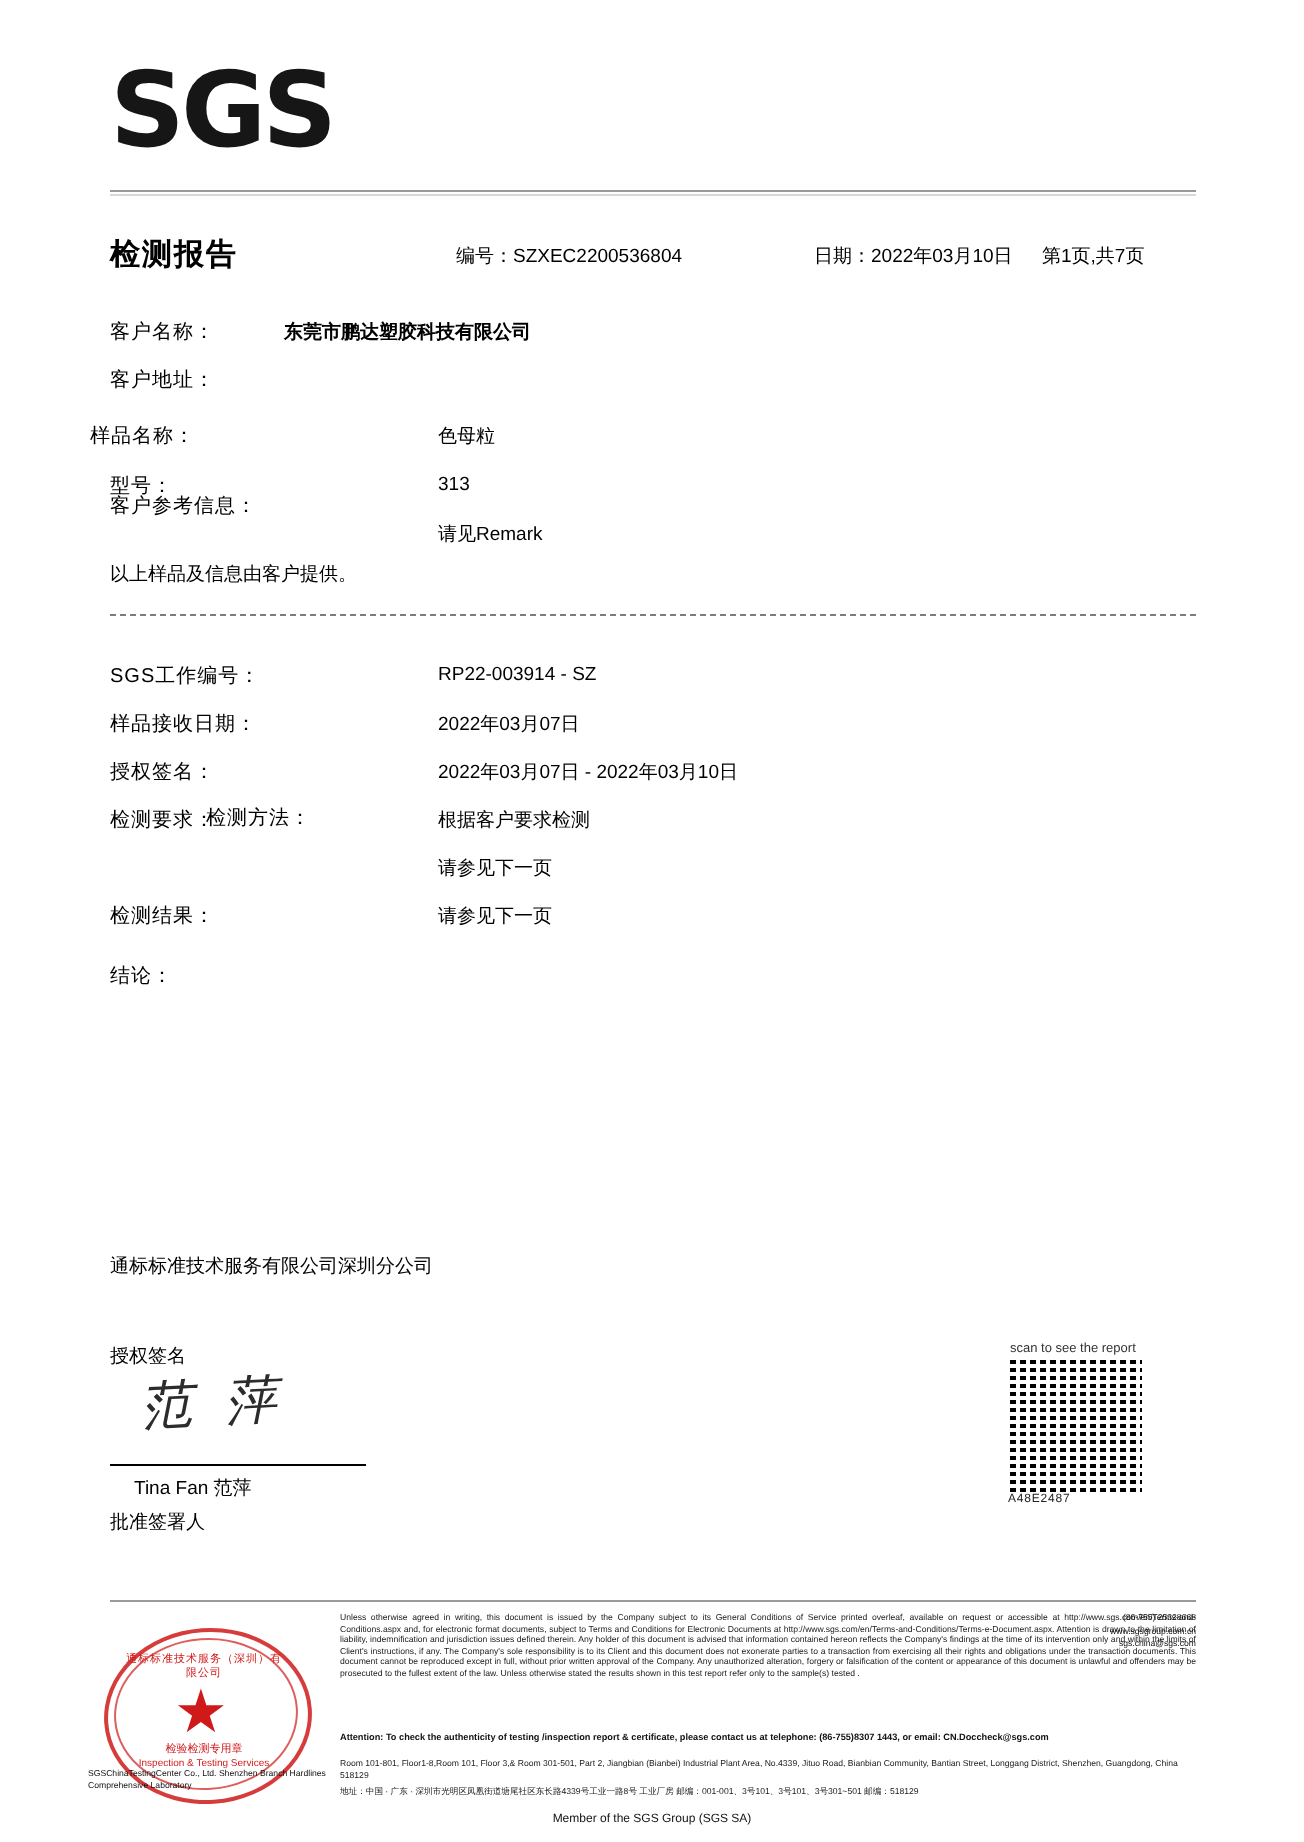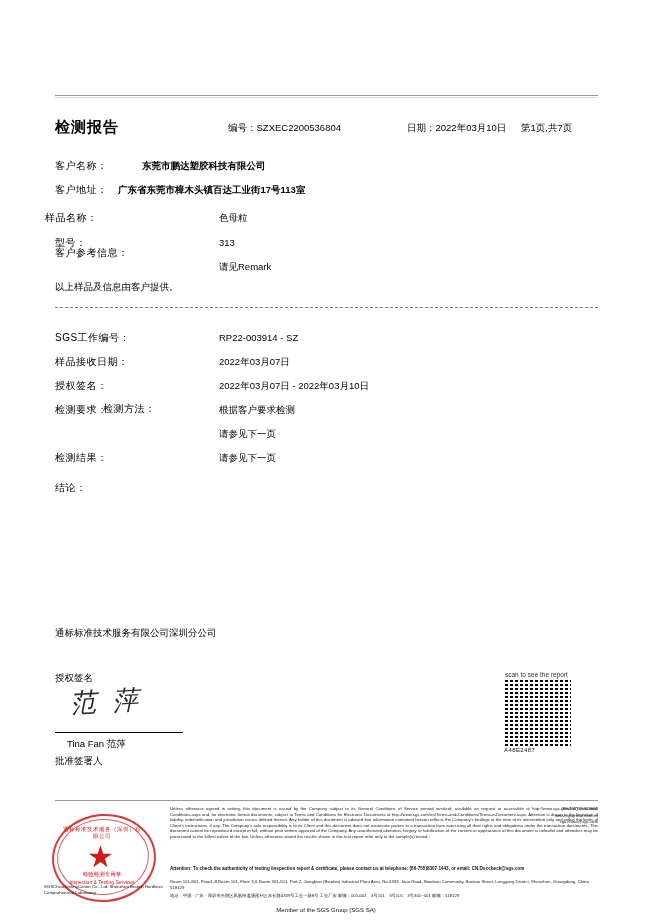--- a/index.html
+++ b/index.html
@@ -321,37 +321,39 @@
     font-size: 4.3px;
     line-height: 6px;
     color: #111;
   }
 </style>
 </head>
 <body>
 
 <div class="page">
 
+  <div class="logo-wrap">
+    <div class="sgs-logo">SGS</div>
+  </div>
   <div class="logo-rule"></div>
   <div class="logo-rule2"></div>
 
   <div class="title">检测报告</div>
   <div class="hdr-no">
     <span>编号：</span><span>SZXEC2200536804</span>
   </div>
   <div class="hdr-date">
     <span>日期：</span><span>2022年03月10日</span>
   </div>
   <div class="hdr-page">第1页,共7页</div>
 
   <div class="fld-label" style="left:55px; top:159px;">客户名称：</div>
   <div class="fld-value bold" style="left:142px; top:160px;">东莞市鹏达塑胶科技有限公司</div>
 
   <div class="fld-label" style="left:55px; top:183px;">客户地址：</div>
-  <div class="fld-value bold" style="left:118px; top:184px;">广东省东莞市樟木头镇百达工业街17号113室</div>
 
   <div class="fld-label" style="left:45px; top:211px;">样品名称：</div>
   <div class="fld-value" style="left:219px; top:212px;">色母粒</div>
 
   <div class="fld-label" style="left:55px; top:236px;">型号：</div>
   <div class="fld-value" style="left:219px; top:237px;">313</div>
 
   <div class="fld-label" style="left:55px; top:246px;">客户参考信息：</div>
   <div class="fld-value" style="left:219px; top:261px;">请见Remark</div>
 

